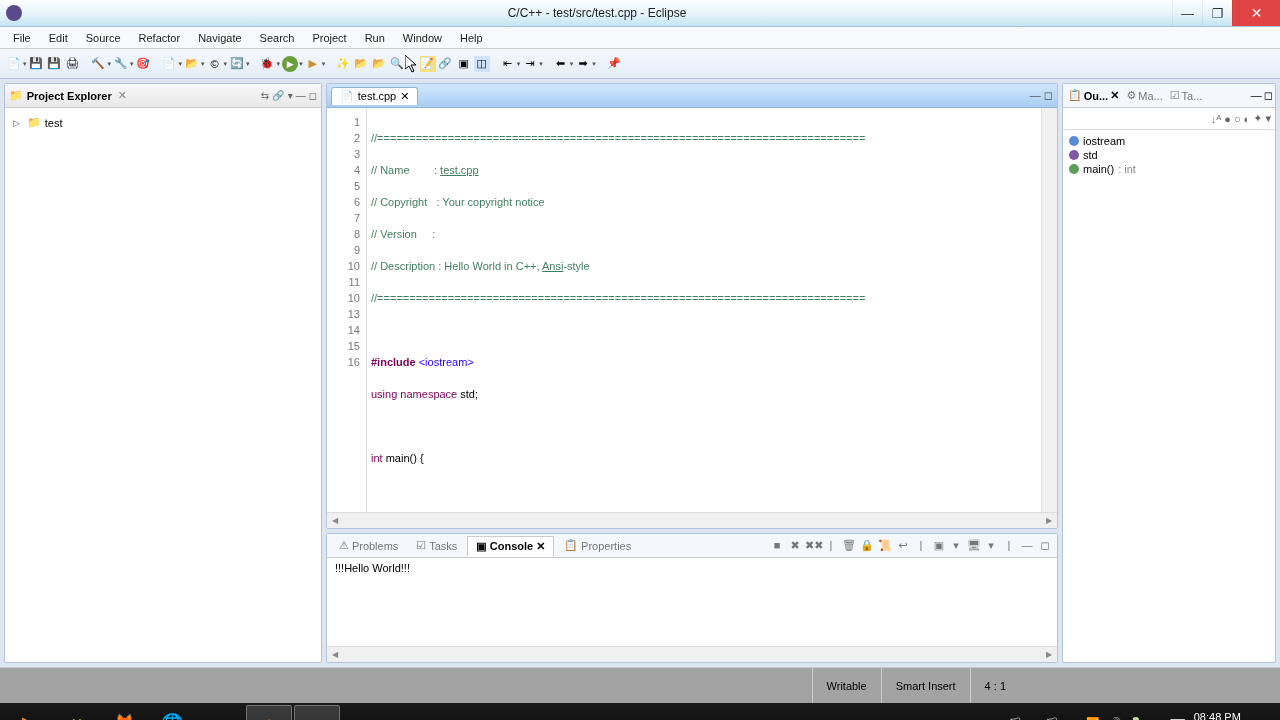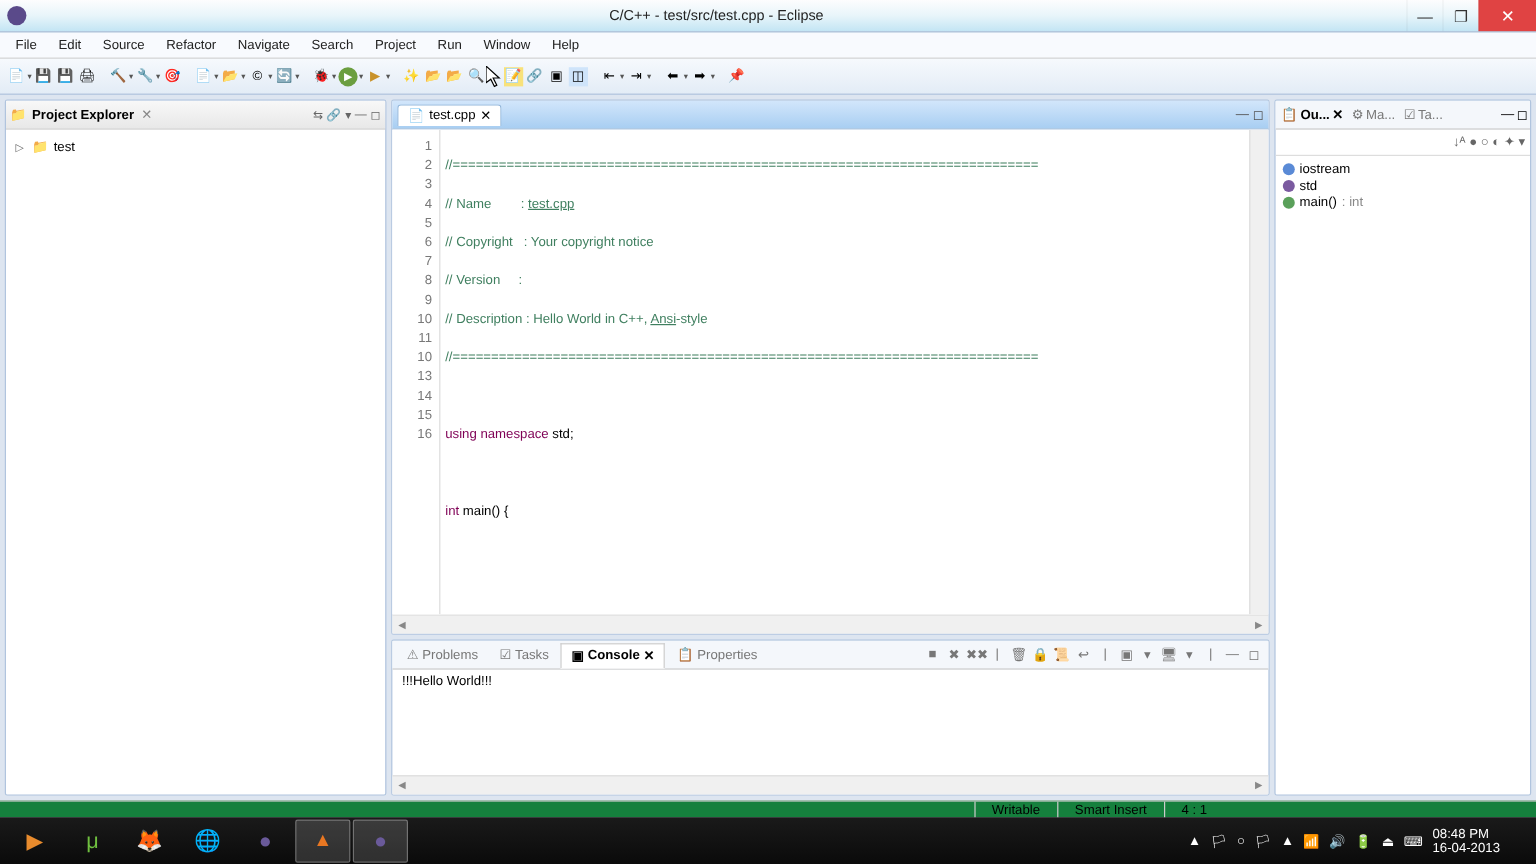--- a/index.html
+++ b/index.html
@@ -57,21 +57,21 @@
 .conbody{flex:1;padding:4px 8px;font-family:Consolas,monospace;font-size:11px}
 .conhdr{color:#666;font-size:11px;margin-bottom:2px}
 .outtabs{height:24px;background:#f4f7fb;border-bottom:1px solid #ccc;display:flex;align-items:center;padding:0 2px;gap:1px;font-size:10px}
 .outtab{padding:3px 3px;color:#777;display:flex;align-items:center;gap:2px}
 .outtab.active{font-weight:bold;color:#000}
 .outtool{height:22px;border-bottom:1px solid #ddd;display:flex;align-items:center;justify-content:flex-end;gap:3px;padding:0 4px}
 .outtool span{font-size:11px;color:#666}
 .outbody{padding:4px 6px}
 .outitem{display:flex;align-items:center;gap:4px;padding:1px 0}
 .bullet{width:10px;height:10px;border-radius:50%}
-.statusbar{height:14px;background:#15803d;border-top:1px solid #ccc;display:flex;align-items:flex-start}
+.statusbar{height:36px;background:#a3a3a3;border-top:1px solid #ccc;display:flex;align-items:flex-start}
 .statusbar .cell{padding:0 14px;border-left:1px solid #ccc;height:100%;display:flex;align-items:center}
 .taskbar{height:40px;background:linear-gradient(#1a1a1a,#0a0a0a);display:flex;align-items:center;padding:0 6px;gap:2px}
 .tbitem{width:46px;height:36px;display:flex;align-items:center;justify-content:center;border-radius:2px}
 .tbitem.active{background:rgba(255,255,255,0.15);border:1px solid rgba(255,255,255,0.3)}
 .tray{margin-left:auto;display:flex;align-items:center;gap:8px;color:#fff;font-size:10px}
 .tray .clock{text-align:left;line-height:12px;margin-right:24px}
 .cursor{position:absolute;width:14px;height:18px;left:405px;top:55px;z-index:100}
 </style>
 </head>
 <body>
@@ -209,20 +209,21 @@
             <div>16</div>
         </div>
         <div class="code">
 <div><span class="c-com">//============================================================================</span></div>
 <div><span class="c-com">// Name        : </span><span class="c-com" style="text-decoration:underline">test.cpp</span></div>
 <div><span class="c-com">// Copyright   : Your copyright notice</span></div>
 <div><span class="c-com">// Version     :</span></div>
 <div><span class="c-com">// Description : Hello World in C++, </span><span class="c-com" style="text-decoration:underline">Ansi</span><span class="c-com">-style</span></div>
 <div><span class="c-com">//============================================================================</span></div>
 <div> </div>
+<div><span class="c-pre">#include </span><span class="c-inc">&lt;iostream&gt;</span></div>
 <div><span class="c-kw">using </span><span class="c-kw">namespace </span><span>std;</span></div>
 <div> </div>
 <div><span class="c-kw">int </span><span>main() {</span></div>
 
 
 
 
         </div>
         <div class="vscroll"></div>
       </div>

